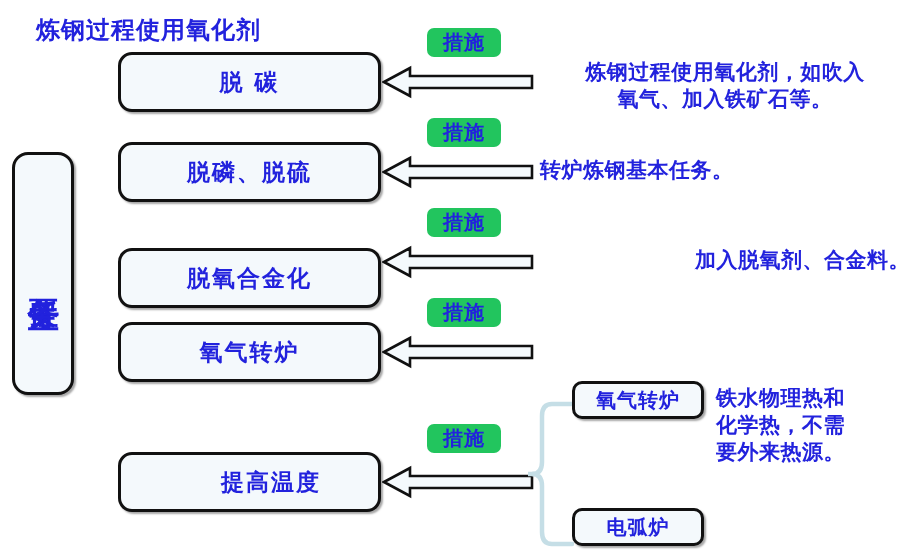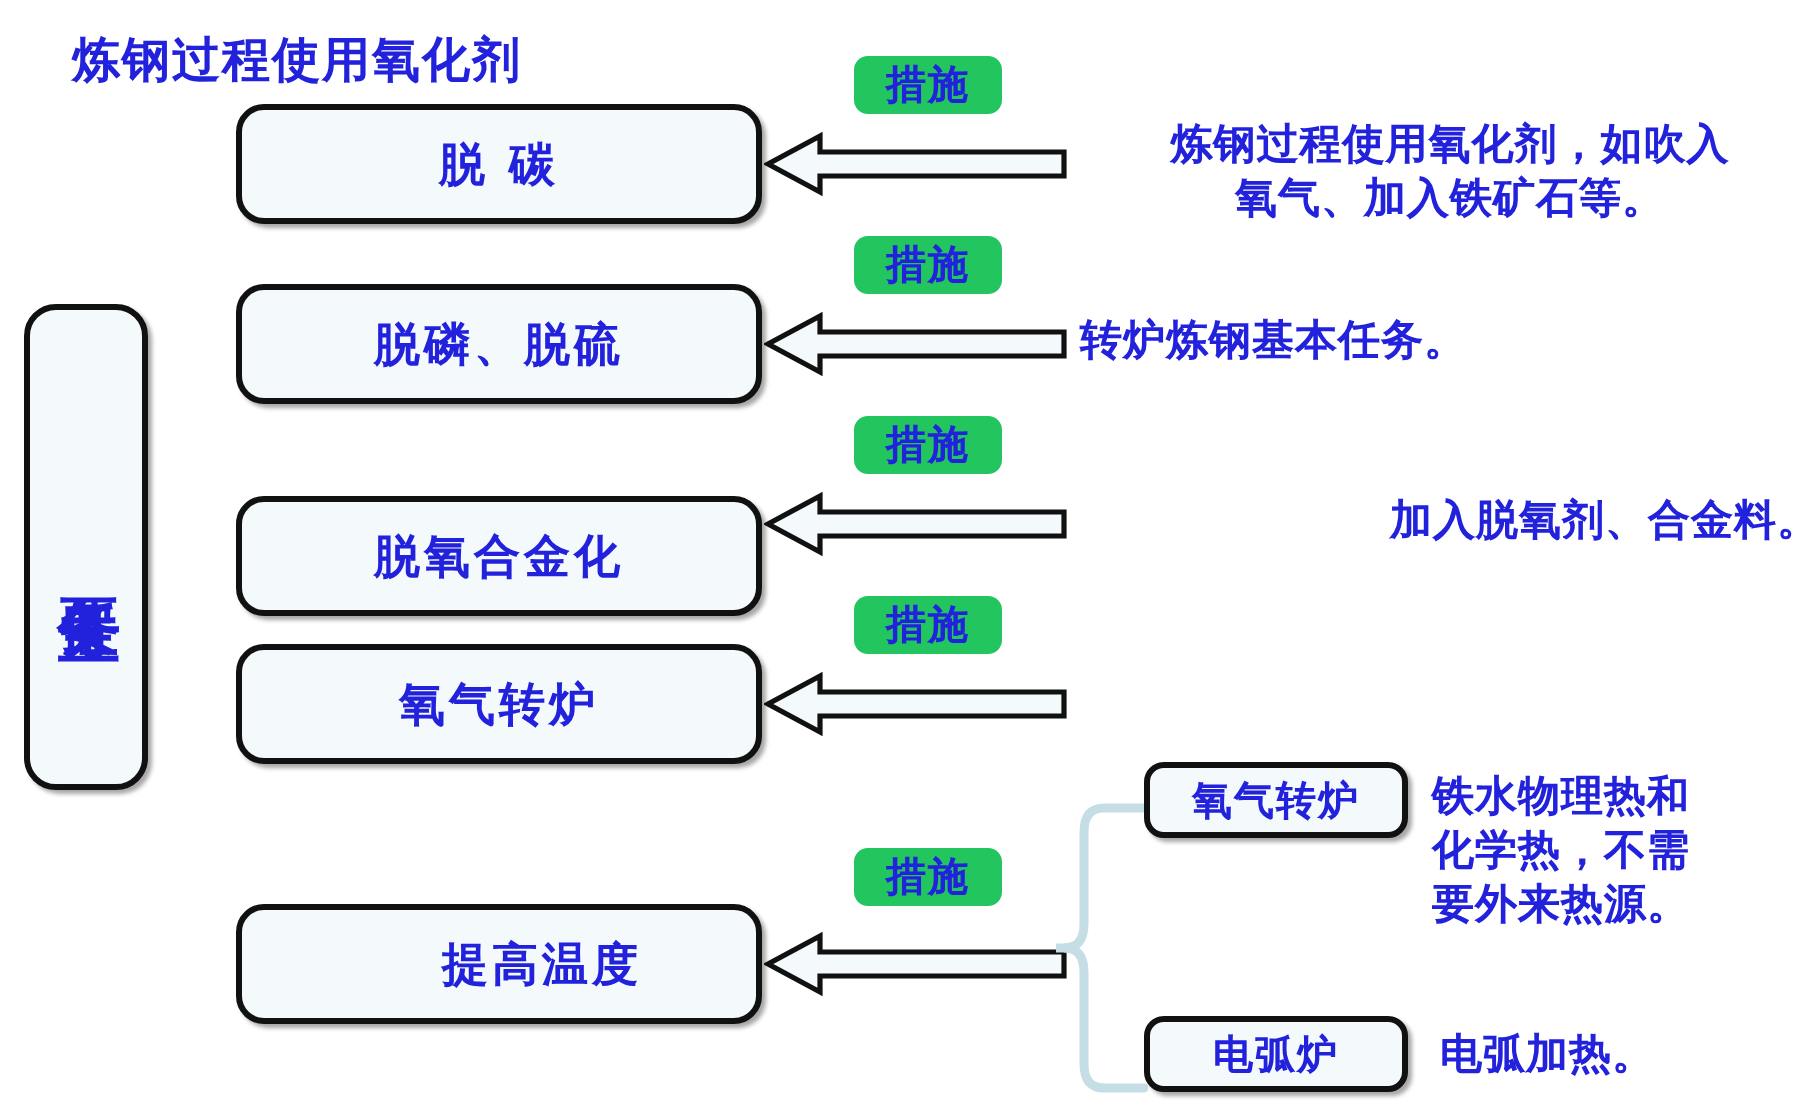--- a/index.html
+++ b/index.html
@@ -198,15 +198,14 @@
   <div class="abs sub-box" style="left:572px;top:381px;text-align:right;">
     <span class="slabel">氧气转炉</span>
   </div>
   <div class="abs desc" style="left:716px;top:385px;width:195px;">铁水物理热和
 化学热，不需
 要外来热源。</div>
 
   <div class="abs sub-box" style="left:572px;top:508px;">
     <span class="slabel">电弧炉</span>
   </div>
-  <div class="abs desc" style="left:720px;top:514px;width:190px;">电弧加热。</div>
 
 </div>
 
 </body></html>

